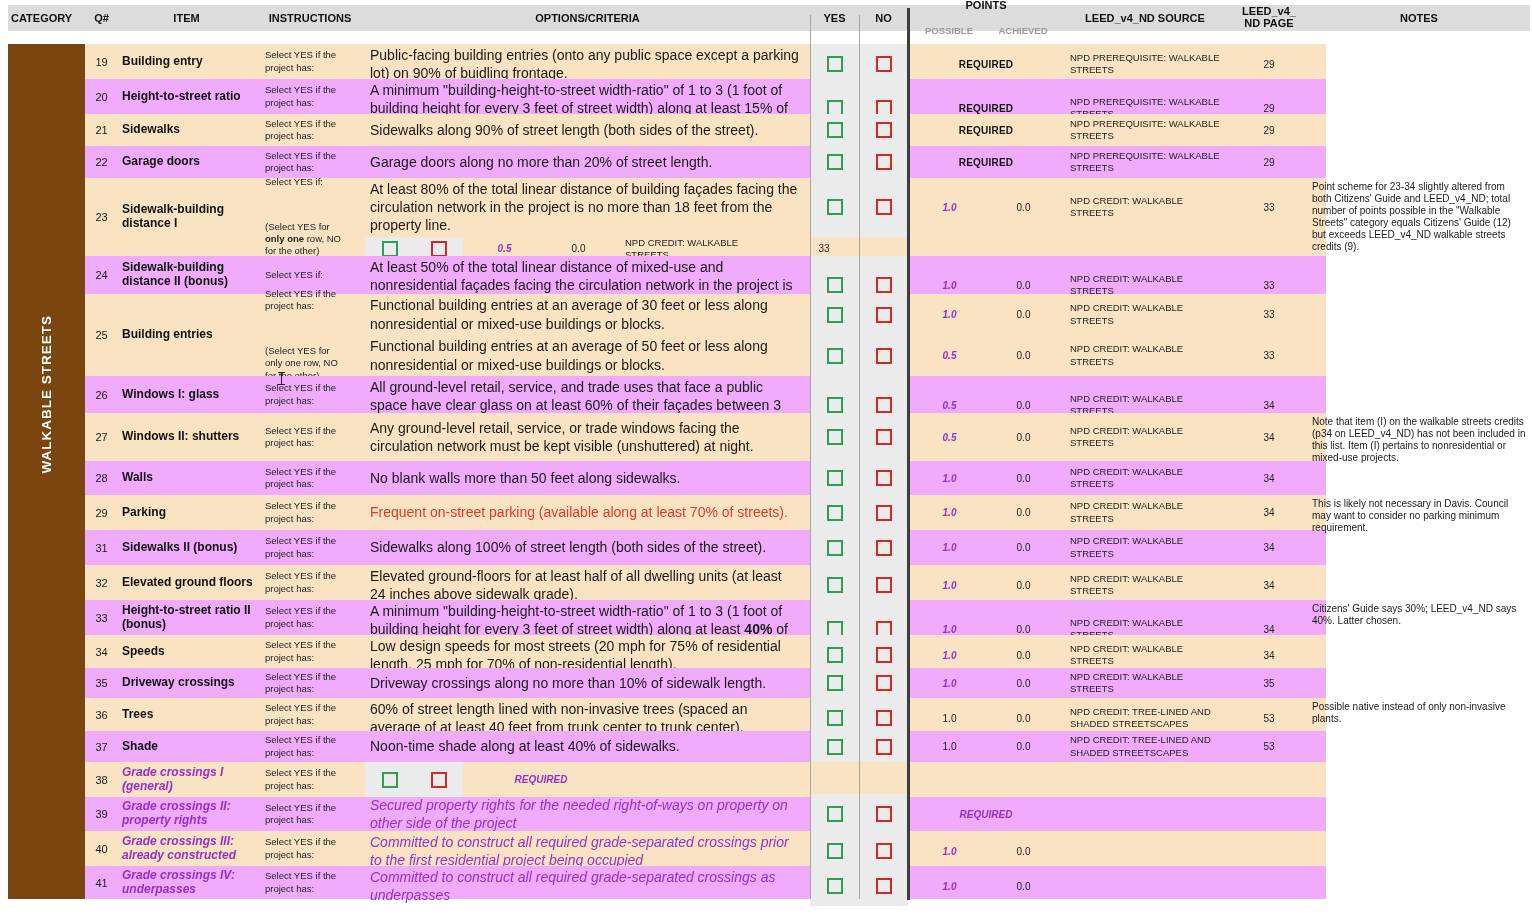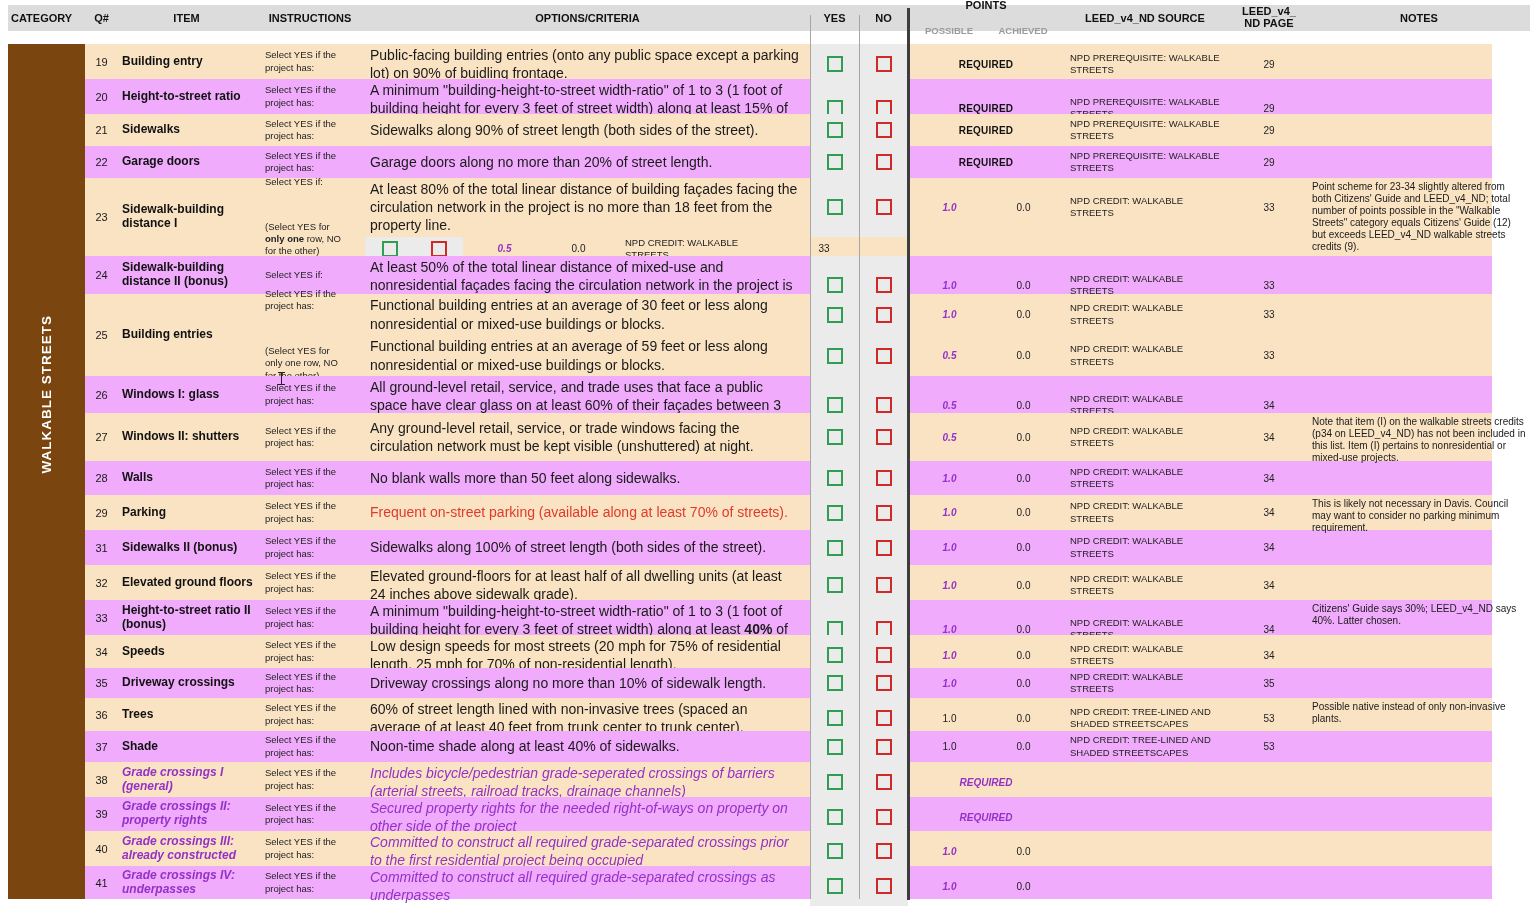--- a/index.html
+++ b/index.html
@@ -17,21 +17,21 @@
   .pts-sub{display:flex;width:100%;font-size:9.5px;color:#9a9a9a;margin-top:15px;}
   .pts-sub span{flex:1;text-align:center;}
   .page-hdr{white-space:pre-line;text-align:center;line-height:1.05;}
 
   
   .catbar{position:absolute;left:8px;top:44px;width:77px;height:855px;background:#7a450e;}
   .catlabel-wrap{position:absolute;left:8px;top:44px;width:77px;height:700px;display:flex;align-items:center;justify-content:center;pointer-events:none;}
   .catlabel{writing-mode:vertical-rl;transform:rotate(180deg);color:#ffffff;font-weight:bold;font-size:13.5px;letter-spacing:1px;white-space:nowrap;}
 
   
-  #rows{position:absolute;left:85px;top:44px;width:1407px;display:flex;flex-direction:column;}
+  #rows{position:absolute;left:85px;top:44px;width:1241px;display:flex;flex-direction:column;}
   .row{display:flex;width:100%;box-sizing:border-box;}
   .shade-dark{background:#fae3c3;}
   .shade-light{background:#f0abfc;}
   .cq{width:33px;flex:none;display:flex;align-items:center;justify-content:center;font-size:11px;color:#1a1a1a;}
   .citem{width:137px;flex:none;display:flex;align-items:center;font-weight:bold;font-size:12px;color:#111;line-height:1.15;padding:2px 2px 2px 4px;box-sizing:border-box;}
   .citem.purple{color:#9431c8;font-style:italic;}
   .cinstr{width:110px;flex:none;display:flex;flex-direction:column;justify-content:center;font-size:9.5px;color:#222;line-height:1.3;padding:3px 8px 3px 2px;box-sizing:border-box;}
   .iline{margin:8px;}
   .iline.sp{height:11px;}
   .subs{flex:1;display:flex;flex-direction:column;}
@@ -301,21 +301,21 @@
             <div class="cdiv"></div>
             <div class="cpts">
               <div class="pos p">1.0</div>
               <div class="ach">0.0</div>
             </div>
             <div class="csrc">NPD CREDIT: WALKABLE STREETS</div>
             <div class="cpage">33</div>
           </div>
           <div class="sub">
             <div class="ccrit">
-              <div><span>Functional building entries at an average of 59 feet or less along nonresidential or mixed-use buildings or blocks.</span></div>
+              <div><span>Functional building entries at an average of 50 feet or less along nonresidential or mixed-use buildings or blocks.</span></div>
             </div>
             <div class="cyes">
               <div class="cb g"></div>
             </div>
             <div class="cno">
               <div class="cb r"></div>
             </div>
             <div class="cdiv"></div>
             <div class="cpts">
               <div class="pos p">0.5</div>
@@ -636,40 +636,37 @@
         <div class="cnotes"></div>
       </div>
       <div class="row shade-dark" style="height: 35px;">
         <div class="cq">38</div>
         <div class="citem purple">Grade crossings I (general)</div>
         <div class="cinstr">
           <div class="iline"><span>Select YES if the project has:</span></div>
         </div>
         <div class="subs">
           <div class="sub">
-            <div class="ccrit purple">
-              <div><span>Includes bicycle/pedestrian grade-seperated crossings of barriers (arterial streets, railroad tracks, drainage channels)</span></div>
-            </div>
             <div class="cyes">
               <div class="cb g"></div>
             </div>
             <div class="cno">
               <div class="cb r"></div>
             </div>
             <div class="cdiv"></div>
             <div class="cpts center">
               <div class="reqp">REQUIRED</div>
             </div>
             <div class="csrc"></div>
             <div class="cpage"></div>
           </div>
         </div>
         <div class="cnotes"></div>
       </div>
-      <div class="row shade-light" style="height: 34px;">
+      <div class="row shade-light" style="height: 34px; align-items: center;">
         <div class="cq">39</div>
         <div class="citem purple">Grade crossings II: property rights</div>
         <div class="cinstr">
           <div class="iline"><span>Select YES if the project has:</span></div>
         </div>
         <div class="subs">
           <div class="sub">
             <div class="ccrit purple">
               <div><span>Secured property rights for the needed right-of-ways on property on other side of the project</span></div>
             </div>

